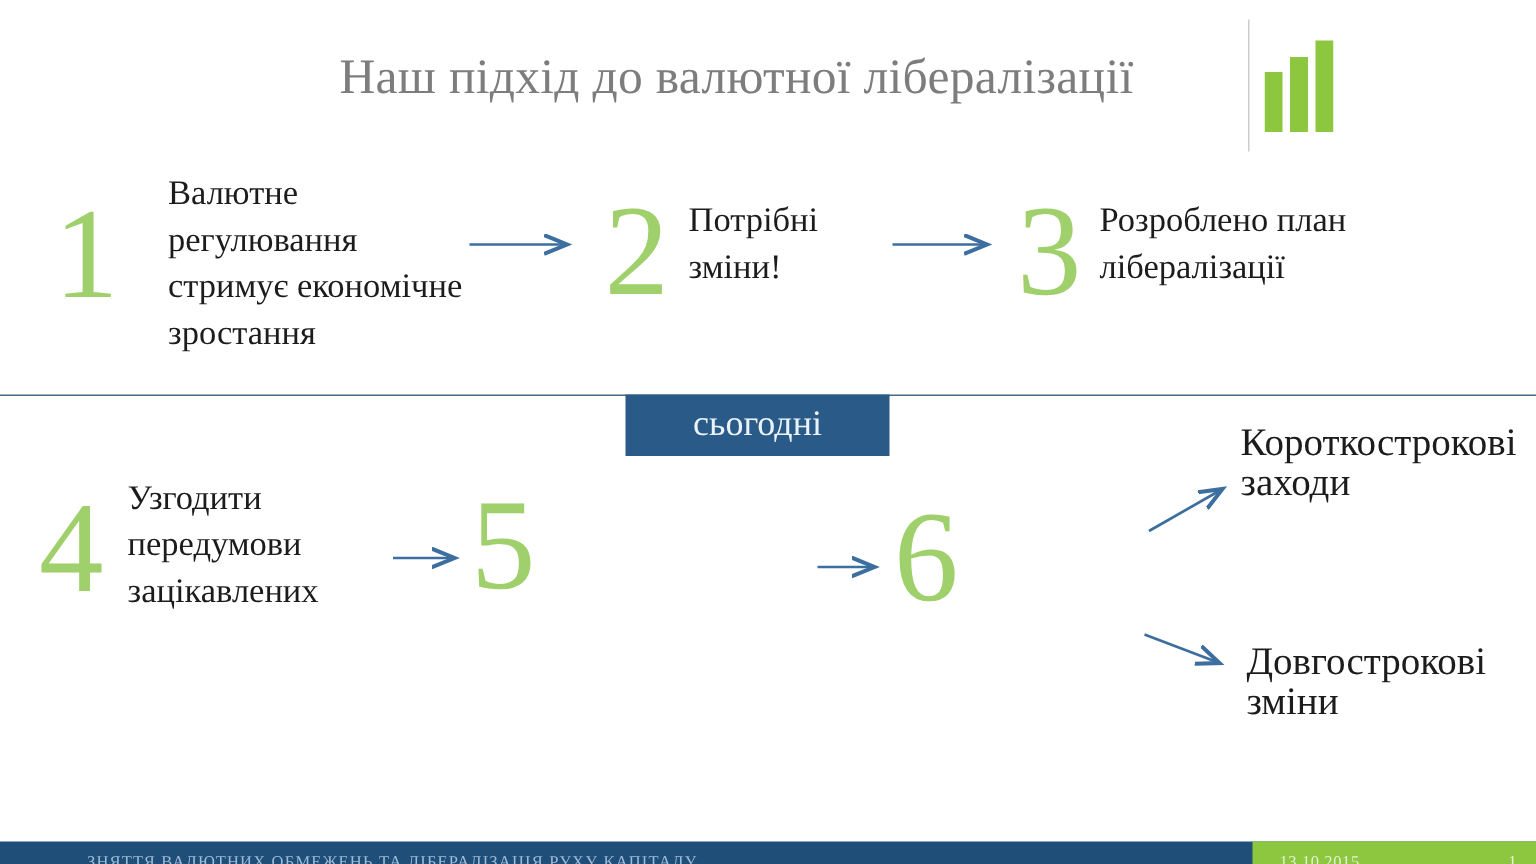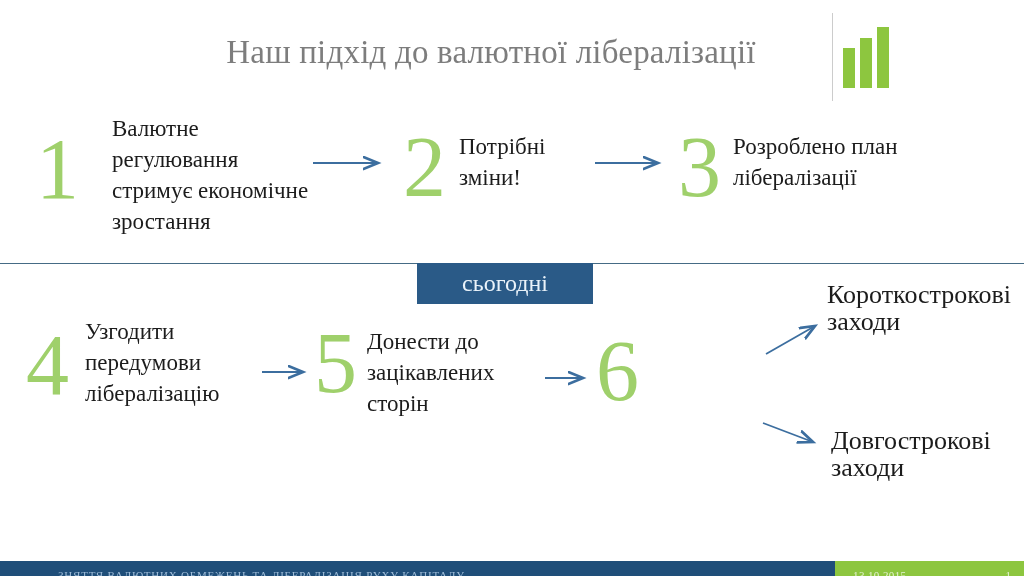--- a/index.html
+++ b/index.html
@@ -98,33 +98,30 @@
   <div class="num" style="left:678px; top:124px;">3</div>
   <div class="step-text" style="left:733px; top:131px; width:240px;">Розроблено план
 лібералізації</div>
 
   <div class="hline"></div>
   <div class="today-badge">сьогодні</div>
 
   <div class="num" style="left:26px;  top:322px;">4</div>
   <div class="step-text" style="left:85px; top:316px; width:200px;">Узгодити
 передумови
-лібералізацію</div>
+зацікавлених</div>
 
   <div class="num" style="left:314px; top:320px;">5</div>
-  <div class="step-text" style="left:367px; top:326px; width:200px;">Донести до
-зацікавлених
-сторін</div>
 
   <div class="num" style="left:596px; top:328px;">6</div>
 
   <div class="outcome-text" style="left:827px; top:281px; width:180px;">Короткострокові
 заходи</div>
   <div class="outcome-text" style="left:831px; top:427px; width:180px;">Довгострокові
-заходи</div>
+зміни</div>
 
   <svg class="arrows" width="1024" height="576">
     <defs>
       <marker id="ah" markerWidth="11" markerHeight="9" refX="8.5" refY="4" orient="auto">
         <path d="M0,0.5 L8.5,4 L0,7.5" fill="none" stroke="#3c6e9f" stroke-width="1.5"></path>
       </marker>
     </defs>
     <line x1="313" y1="163" x2="378" y2="163" stroke="#3c6e9f" stroke-width="1.8" marker-end="url(#ah)"></line>
     <line x1="595" y1="163" x2="658" y2="163" stroke="#3c6e9f" stroke-width="1.8" marker-end="url(#ah)"></line>
     <line x1="262" y1="372" x2="303" y2="372" stroke="#3c6e9f" stroke-width="1.8" marker-end="url(#ah)"></line>

